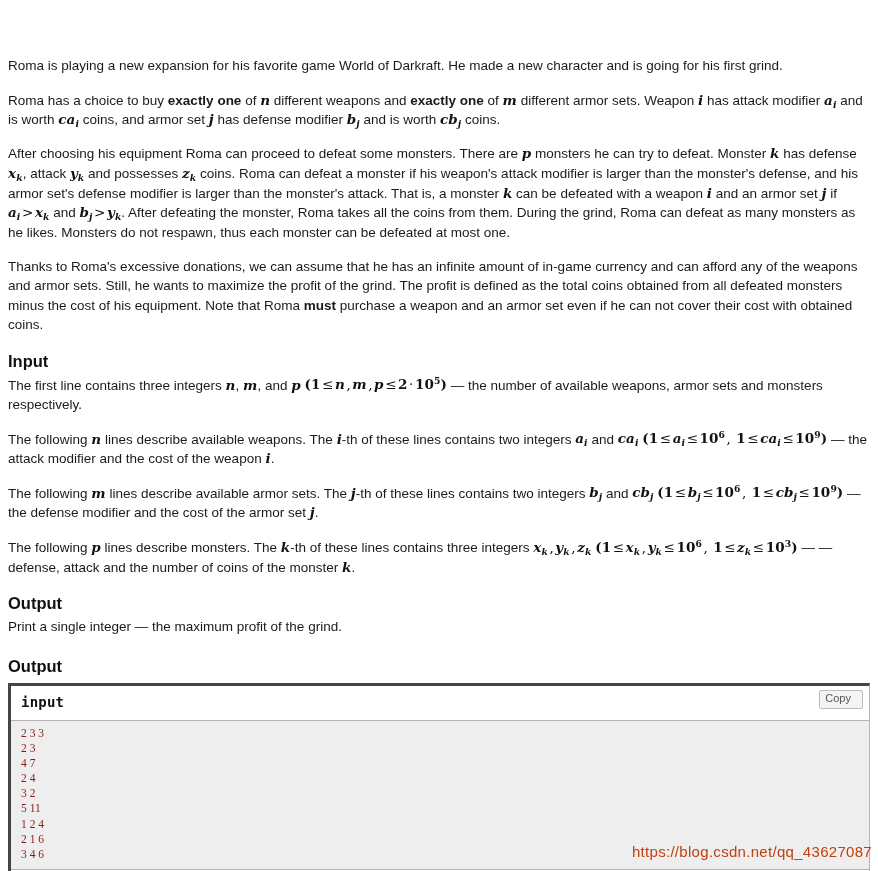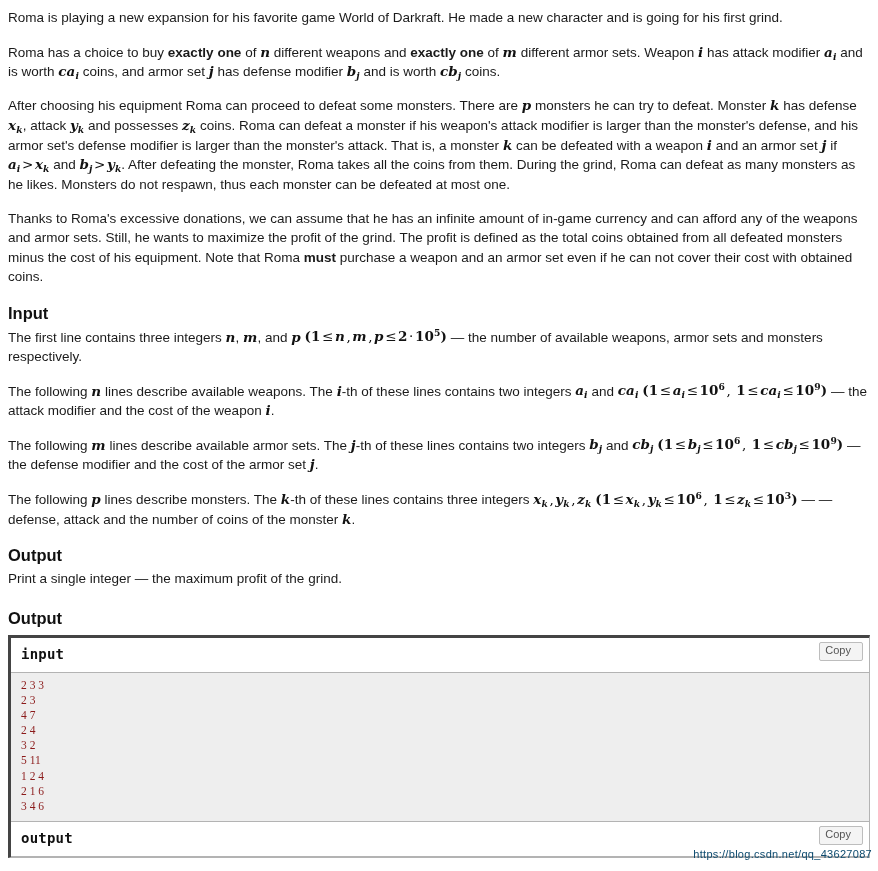--- a/index.html
+++ b/index.html
@@ -14,20 +14,21 @@
     font-family: "Liberation Sans", sans-serif;
     font-size: 13.5px;
     color: #1a1a1a;
     line-height: 1.45;
     overflow: hidden;
     position: relative;
   }
 
   #statement {
     padding: 8px 8px 0 8px;
+    margin-top: 48px;
   }
 
   p.para {
     margin: 0 0 14px 0;
     text-align: left;
   }
   p.para:first-child { margin-bottom: 15px; }
 
   b, strong { font-weight: bold; }
 
@@ -121,22 +122,22 @@
     color: #8b1a1a;
     white-space: pre;
     border-bottom: 1px solid #b3b3b3;
   }
 
   .watermark {
     position: absolute;
     right: 6px;
     bottom: 8px;
     font-family: "Liberation Sans", sans-serif;
-    font-size: 11px;
-    color: #0c4a6e;
+    font-size: 15px;
+    color: #c2410c;
     letter-spacing: 0.3px;
     pointer-events: none;
     user-select: none;
   }
 </style>
 </head>
 <body>
 
 <div id="statement">
 

